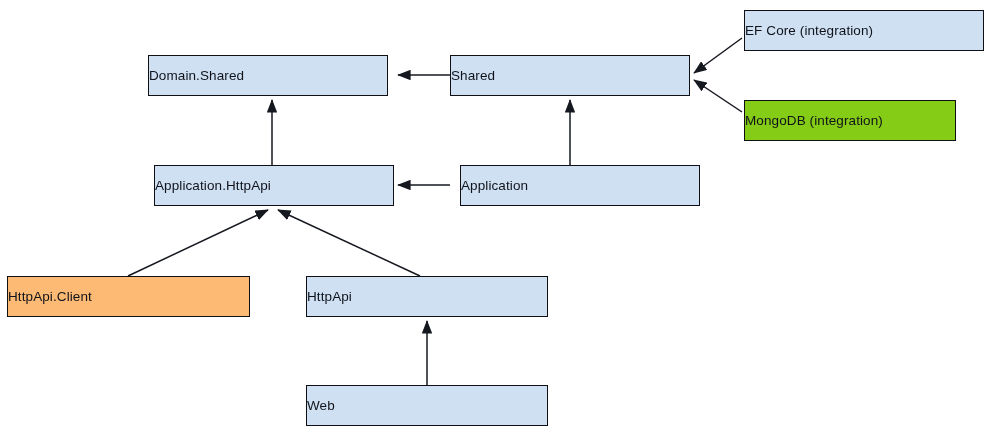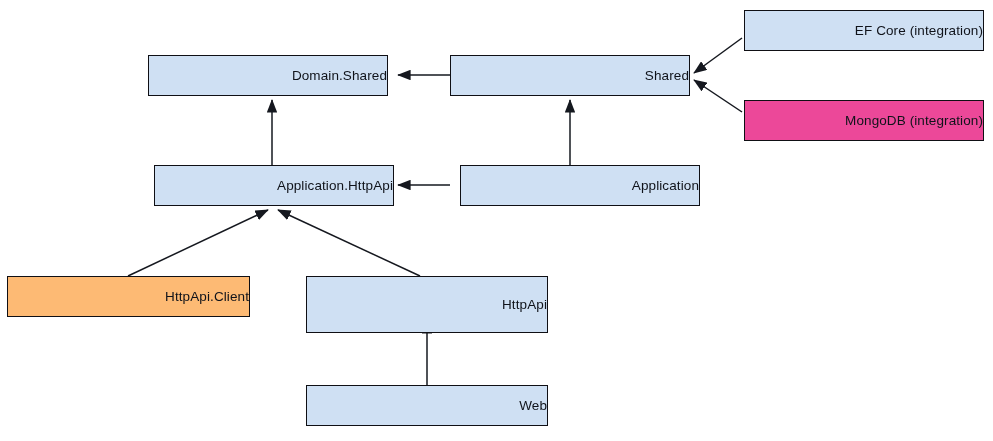--- a/index.html
+++ b/index.html
@@ -27,21 +27,21 @@
     height: 441px;
     pointer-events: none;
   }
   .node {
     position: absolute;
     box-sizing: border-box;
     background: #cfe0f3;
     border: 1.6px solid #0f0f14;
     display: flex;
     align-items: center;
-    justify-content: flex-end;
+    justify-content: flex-start;
     color: #10131a;
     font-size: 13.5px;
     font-family: "Liberation Sans", sans-serif;
     letter-spacing: 0.1px;
     line-height: 1;
     white-space: nowrap;
     user-select: none;
   }
   .node-label {
     display: block;
@@ -74,33 +74,33 @@
   <div id="nodes-group">
       <div class="node" style="left: 148px; top: 55px; width: 240px; height: 41px; background: rgb(207, 224, 243); border-color: rgb(15, 15, 20); color: rgb(16, 19, 26);">
         <span class="node-label">Domain.Shared</span>
       </div>
       <div class="node" style="left: 450px; top: 55px; width: 240px; height: 41px; background: rgb(207, 224, 243); border-color: rgb(15, 15, 20); color: rgb(16, 19, 26);">
         <span class="node-label">Shared</span>
       </div>
       <div class="node" style="left: 744px; top: 10px; width: 240px; height: 41px; background: rgb(207, 224, 243); border-color: rgb(15, 15, 20); color: rgb(16, 19, 26);">
         <span class="node-label">EF Core (integration)</span>
       </div>
-      <div class="node" style="left: 744px; top: 100px; width: 240px; height: 41px; background: #ec4899; border-color: rgb(15, 15, 20); color: rgb(16, 19, 26);">
+      <div class="node" style="left: 744px; top: 100px; width: 212px; height: 41px; background: #84cc16; border-color: rgb(15, 15, 20); color: rgb(16, 19, 26);">
         <span class="node-label">MongoDB (integration)</span>
       </div>
       <div class="node" style="left: 154px; top: 165px; width: 240px; height: 41px; background: rgb(207, 224, 243); border-color: rgb(15, 15, 20); color: rgb(16, 19, 26);">
         <span class="node-label">Application.HttpApi</span>
       </div>
       <div class="node" style="left: 460px; top: 165px; width: 240px; height: 41px; background: rgb(207, 224, 243); border-color: rgb(15, 15, 20); color: rgb(16, 19, 26);">
         <span class="node-label">Application</span>
       </div>
       <div class="node" style="left: 7px; top: 276px; width: 243px; height: 41px; background: #fdba74; border-color: rgb(15, 15, 20); color: rgb(16, 19, 26);">
         <span class="node-label">HttpApi.Client</span>
       </div>
-      <div class="node" style="left: 306px; top: 276px; width: 242px; height: 57px; background: rgb(207, 224, 243); border-color: rgb(15, 15, 20); color: rgb(16, 19, 26);">
+      <div class="node" style="left: 306px; top: 276px; width: 242px; height: 41px; background: rgb(207, 224, 243); border-color: rgb(15, 15, 20); color: rgb(16, 19, 26);">
         <span class="node-label">HttpApi</span>
       </div>
       <div class="node" style="left: 306px; top: 385px; width: 242px; height: 41px; background: rgb(207, 224, 243); border-color: rgb(15, 15, 20); color: rgb(16, 19, 26);">
         <span class="node-label">Web</span>
       </div>
     </div>
 
 </div>
 
 </body></html>

